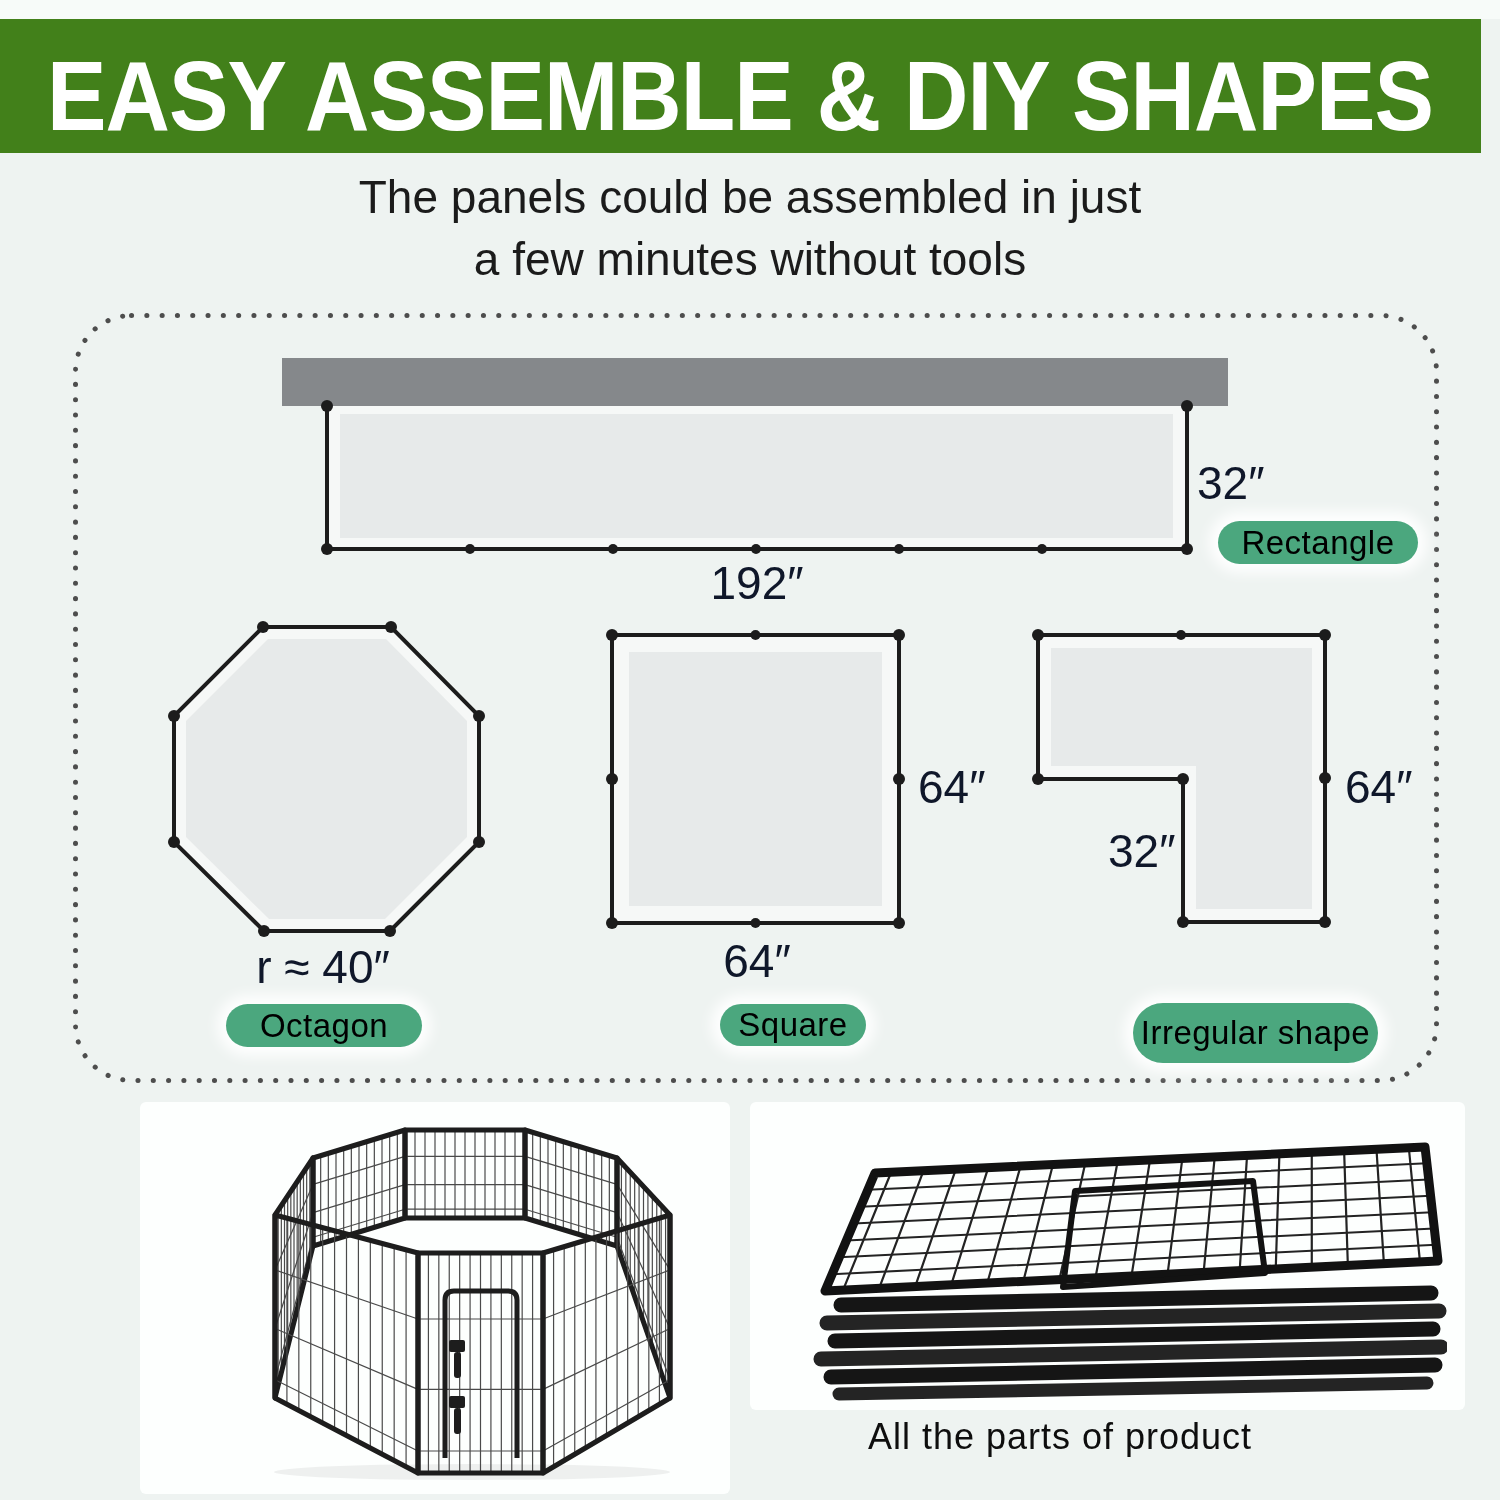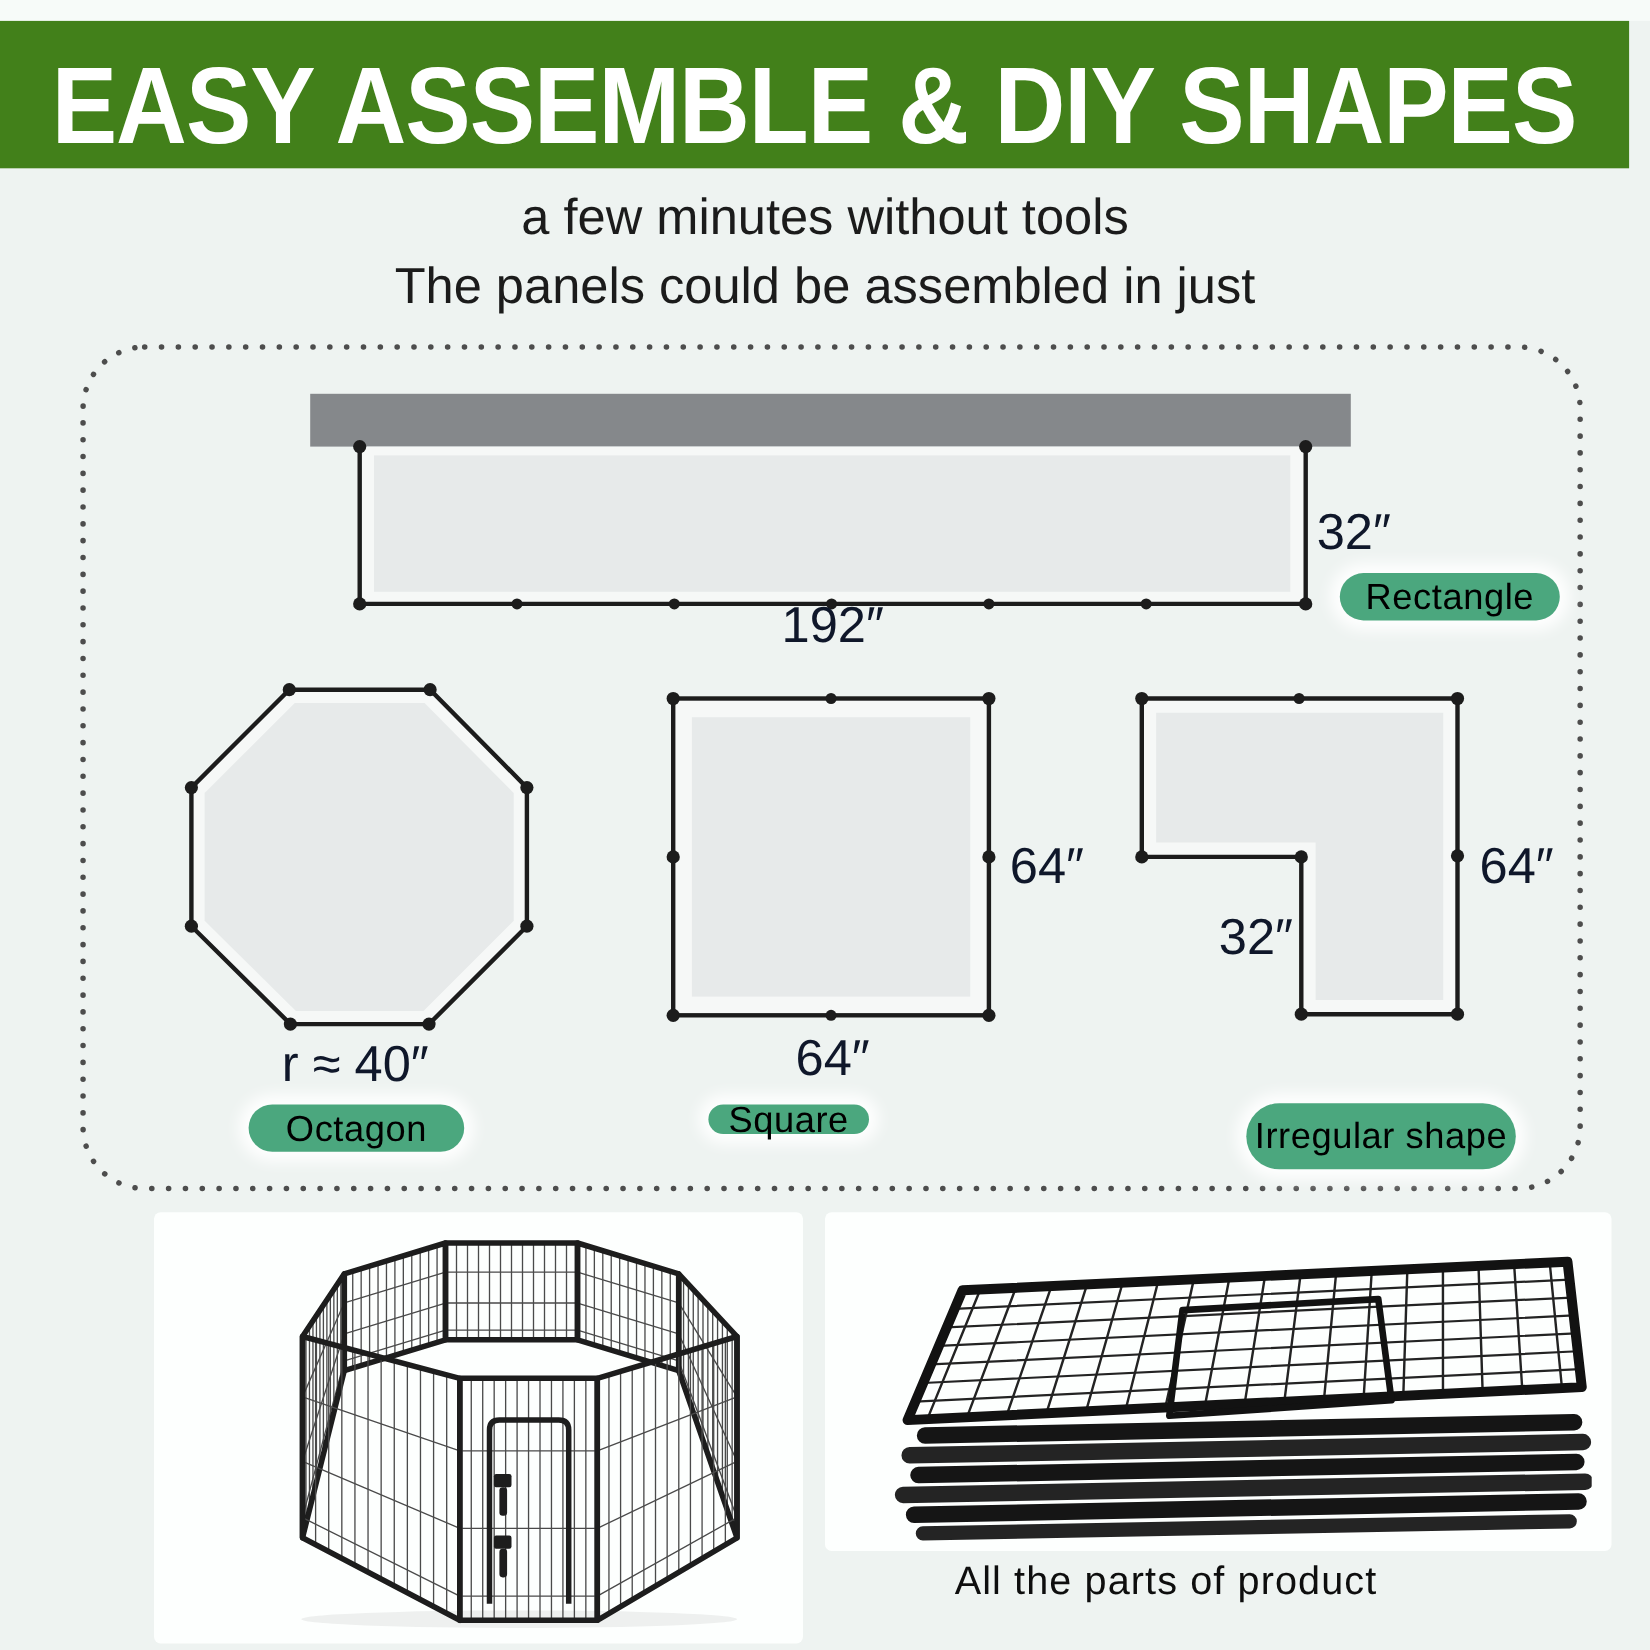--- a/index.html
+++ b/index.html
@@ -43,22 +43,22 @@
 </head>
 <body>
 
 <div class="top-strip"></div>
 
 <div class="banner">
   <div class="banner-title">EASY ASSEMBLE &amp; DIY SHAPES</div>
 </div>
 
 <div class="subtitle">
+  <span>The panels could be assembled in just</span>
   <span>a few minutes without tools</span>
-  <span>The panels could be assembled in just</span>
 </div>
 
 <svg class="layer" width="1500" height="1500" viewBox="0 0 1500 1500">
 
   <rect x="75.5" y="315.5" width="1361" height="765" rx="56" fill="none" stroke="#4d4d4d" stroke-width="5" stroke-linecap="round" stroke-dasharray="0.1 15.2"></rect>
 
   <g>
     <rect x="282" y="358" width="946" height="48" fill="#85888b"></rect>
     <rect x="327" y="406" width="860" height="143" fill="#f6f8f7"></rect>
     <rect x="340" y="414" width="833" height="124" fill="#e7eaea"></rect>
@@ -116,30 +116,30 @@
       <circle cx="1325" cy="778" r="6"></circle>
         <circle cx="1325" cy="922" r="6"></circle>
         <circle cx="1183" cy="922" r="6"></circle>
       <circle cx="1183" cy="779" r="6"></circle>
         <circle cx="1038" cy="779" r="6"></circle>
     </g>
   </g>
 </svg>
 
 <div class="dim" style="left:1197px;top:456px;">32″</div>
-<div class="dim centered" style="left:657px;top:541px;">192″</div>
+<div class="dim centered" style="left:657px;top:556px;">192″</div>
 <div class="dim centered" style="left:223px;top:940px;">r ≈ 40″</div>
 <div class="dim" style="left:918px;top:760px;">64″</div>
 <div class="dim centered" style="left:657px;top:934px;">64″</div>
 <div class="dim" style="left:1345px;top:760px;">64″</div>
 <div class="dim" style="left:1108px;top:824px;">32″</div>
 
 <div class="pill" style="left:1218px;top:521px;width:200px;height:43px;">Rectangle</div>
 <div class="pill" style="left:226px;top:1004px;width:196px;height:43px;">Octagon</div>
-<div class="pill" style="left:644px;top:1004px;width:146px;height:27px;">Square</div>
+<div class="pill" style="left:720px;top:1004px;width:146px;height:42px;">Square</div>
 <div class="pill" style="left:1133px;top:1003px;width:245px;height:60px;">Irregular shape</div>
 
 <div class="photo-bg" style="left:140px;top:1102px;width:590px;height:392px;"></div>
 <div class="photo-bg" style="left:750px;top:1102px;width:715px;height:308px;"></div>
 
 <svg id="pen-svg" class="layer" style="left:255px;top:1118px;" width="435" height="365" viewBox="0 0 435 365">
     <ellipse cx="217" cy="354" rx="198" ry="8" fill="rgba(0,0,0,0.06)"></ellipse>
     <g>
       <line x1="65.66666666666667" y1="37.666666666666664" x2="65.66666666666667" y2="125.66666666666667" stroke="#4a4a4a" stroke-width="1.2" stroke-linecap="round"></line>
       <line x1="73.33333333333333" y1="35.333333333333336" x2="73.33333333333333" y2="123.33333333333333" stroke="#4a4a4a" stroke-width="1.2" stroke-linecap="round"></line>

